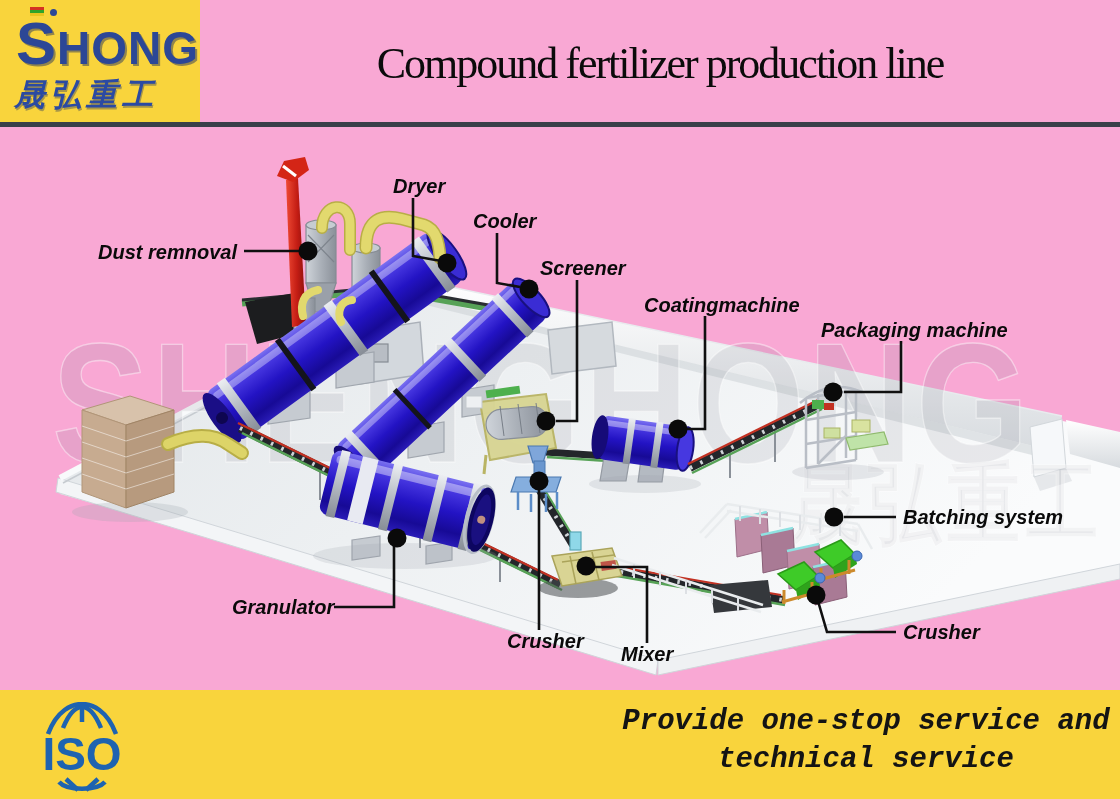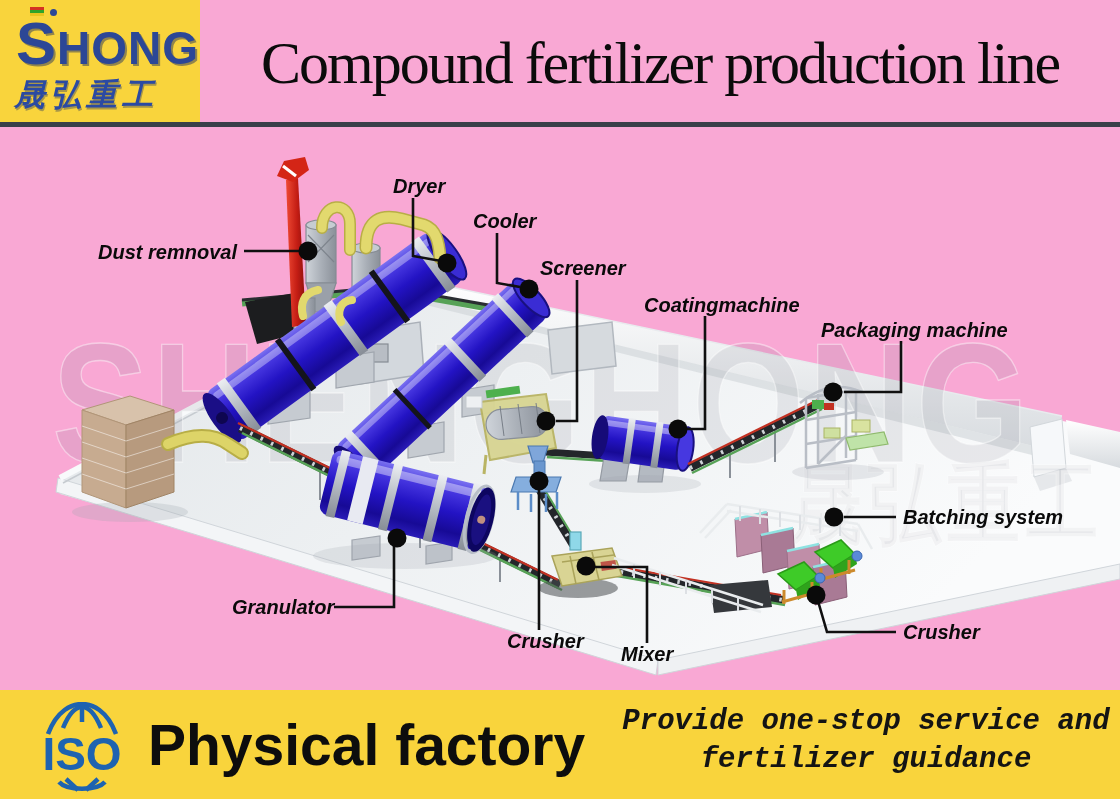--- a/index.html
+++ b/index.html
@@ -12,21 +12,21 @@
   .logo-dot{position:absolute;left:50px;top:9px;width:7px;height:7px;border-radius:50%;background:#2C4796;}
   .logo-text{position:absolute;left:16px;top:14px;color:#2C4796;font-weight:bold;
              text-shadow:2px 2px 0 rgba(18,38,96,.45);letter-spacing:1px;white-space:nowrap;}
   .logo-s{font-size:60px;line-height:60px;}
   .logo-rest{font-size:46px;line-height:46px;}
   .logo-cn{position:absolute;left:14px;top:74px;width:180px;color:#2B4AA2;font-size:31px;
            font-family:"DejaVu Serif","Liberation Serif",serif;font-style:italic;font-weight:bold;
            letter-spacing:5px;text-shadow:1px 2px 0 rgba(18,38,96,.35);white-space:nowrap;}
   .page-title{position:absolute;left:200px;top:8px;width:920px;height:110px;
               display:flex;align-items:center;justify-content:center;
-              font-family:"Liberation Serif",serif;font-size:60px;letter-spacing:-2px;
+              font-family:"Liberation Serif",serif;font-size:44px;letter-spacing:-2px;
               color:#0b0b0b;white-space:nowrap;}
   .divider{position:absolute;left:0;top:122px;width:1120px;height:5px;background:#3A3F49;}
   
   .scene{position:absolute;left:0;top:127px;}
   .lbl{font-family:"Liberation Sans",sans-serif;font-size:20px;font-weight:bold;font-style:italic;fill:#0a0a0a;}
   .lline{fill:none;stroke:#101010;stroke-width:2.6px;}
   .wm{font-family:"Liberation Sans",sans-serif;font-weight:bold;
       fill:rgba(125,131,140,0.14);stroke:rgba(255,255,255,0.45);stroke-width:1.4px;}
   
   .footer{position:absolute;left:0;top:690px;width:1120px;height:109px;background:#F9D43C;}
@@ -447,19 +447,18 @@
   <svg class="iso-wrap" width="80" height="92" viewBox="0 0 80 92">
     <g stroke="#1E63B0" stroke-width="4.5" fill="none">
       <path d="M6,32 C15,8 30,2 40,2 C50,2 65,8 74,32"></path>
       <path d="M21,26 C28,9 35,5 40,5 C45,5 52,9 59,26"></path>
       <path d="M40,3 L40,20"></path>
       <path d="M17,80 C25,89 55,89 63,80"></path>
       <path d="M24,77 L36,88 M56,77 L44,88"></path>
     </g>
     <text x="40" y="68" text-anchor="middle" font-family="Liberation Sans, sans-serif" font-size="46" font-weight="bold" fill="#1E63B0">ISO</text>
   </svg>
-  <div class="headline">Physical factory</div>
   <div class="tagline">
     <div>Provide one-stop service and</div>
-    <div>fertilizer guidance</div>
+    <div>technical service</div>
   </div>
 
 </div>
 
 </body></html>

